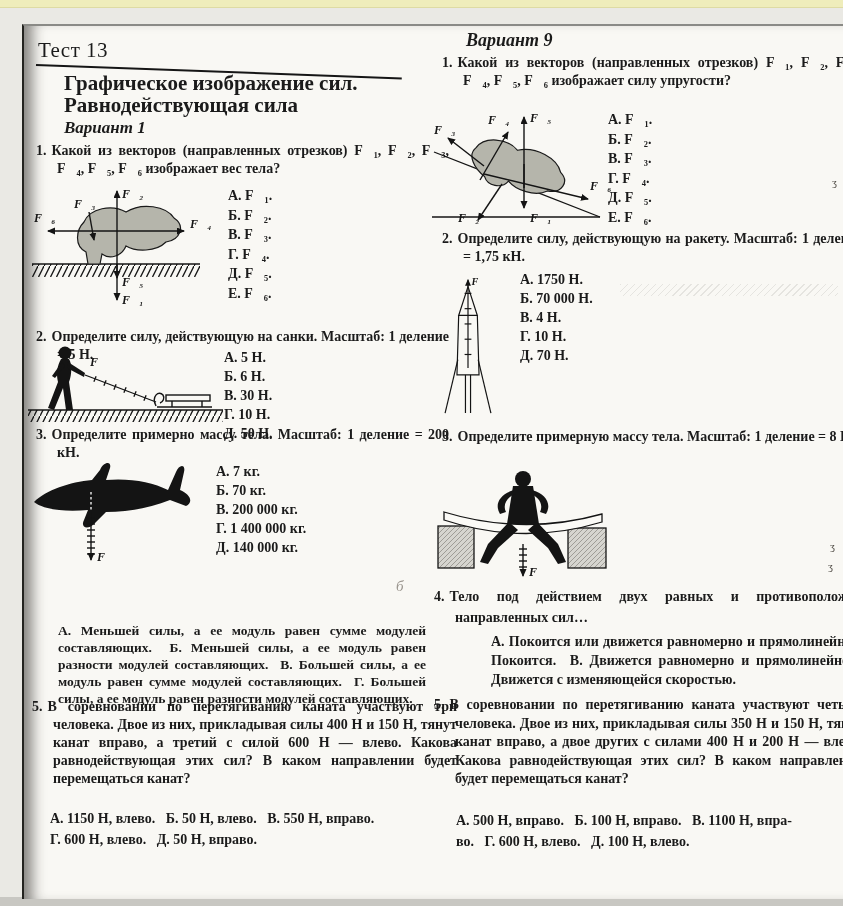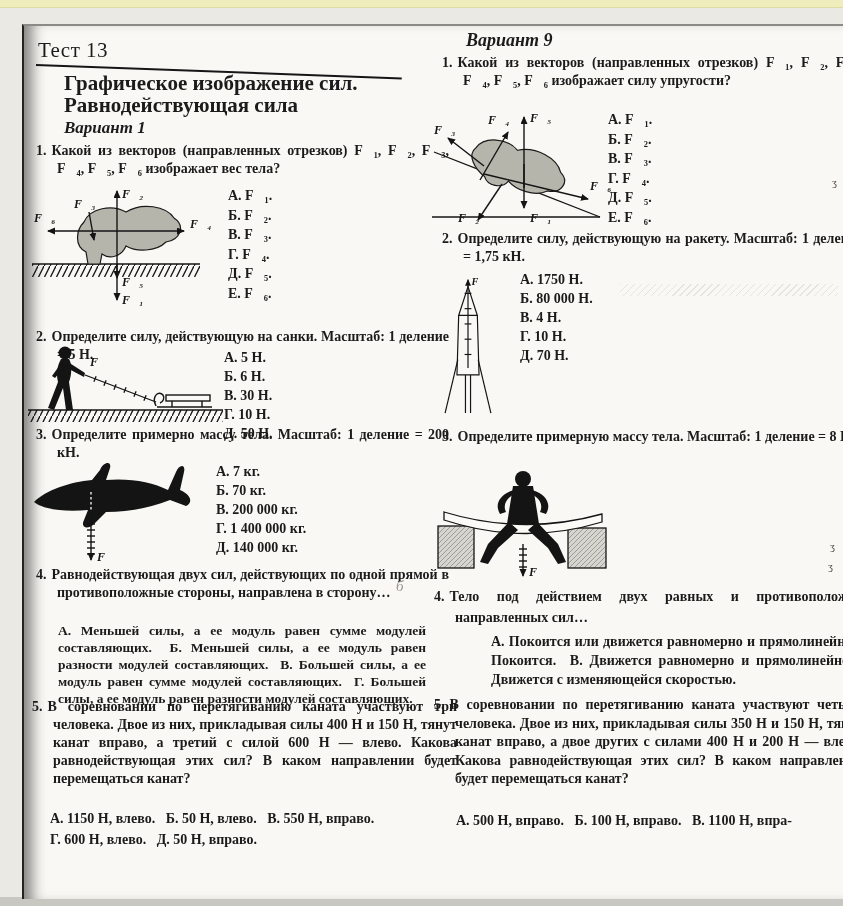--- a/index.html
+++ b/index.html
@@ -170,23 +170,20 @@
     </svg>
 
     <div class="blk ans-list lh19" style="top:436px;left:188px;">
       <div>А. 7 кг.</div>
       <div>Б. 70 кг.</div>
       <div>В. 200 000 кг.</div>
       <div>Г. 1 400 000 кг.</div>
       <div>Д. 140 000 кг.</div>
     </div>
 
-    <div class="blk q" style="top:540px;left:8px;width:392px;">
-      <span class="qn">4.</span><span>Равнодействующая двух сил, действующих по одной прямой в противоположные стороны, направлена в сторону…</span>
-    </div>
     <div class="blk para" style="top:596px;left:30px;width:368px;">А. Меньшей силы, а ее модуль равен сумме модулей составляющих.&nbsp; Б. Меньшей силы, а ее модуль равен разности модулей составляющих.&nbsp; В. Большей силы, а ее модуль равен сумме модулей составляющих.&nbsp; Г. Большей силы, а ее модуль равен разности модулей составляющих.</div>
 
     <div class="blk q" style="top:672px;left:4px;width:404px;line-height:18px;">
       <span class="qn">5.</span><span>В соревновании по перетягиванию каната участвуют три человека. Двое из них, прикладывая силы 400 Н и 150 Н, тянут канат вправо, а третий с силой 600 Н — влево. Какова равнодействующая этих сил? В каком направлении будет перемещаться канат?</span>
     </div>
     <div class="blk" style="top:782px;left:22px;width:382px;">
       <div class="ansline">А. 1150 Н, влево.&nbsp;&nbsp; Б. 50 Н, влево.&nbsp;&nbsp; В. 550 Н, вправо.</div>
       <div class="ansline">Г. 600 Н, влево.&nbsp;&nbsp; Д. 50 Н, вправо.</div>
     </div>
   </div>
@@ -249,21 +246,21 @@
         <line x1="29" y1="40" x2="37" y2="40"></line>
         <line x1="29" y1="58" x2="37" y2="58"></line>
         <line x1="29" y1="76" x2="37" y2="76"></line>
         <line x1="29" y1="94" x2="37" y2="94"></line>
       </g>
       <text class="flabel" x="37" y="12">F⃗</text>
     </svg>
 
     <div class="blk ans-list lh19" style="top:244px;left:64px;margin-left:24px;">
       <div>А. 1750 Н.</div>
-      <div>Б. 80 000 Н.</div>
+      <div>Б. 70 000 Н.</div>
       <div>В. 4 Н.</div>
       <div>Г. 10 Н.</div>
       <div>Д. 70 Н.</div>
     </div>
 
     <div class="blk ghost" style="top:258px;left:188px;width:218px;height:12px;"></div>
 
     <div class="blk q" style="top:402px;left:10px;width:400px;">
       <span class="qn">3.</span><span>Определите примерную массу тела. Масштаб: 1 деление = 8 Н.</span>
     </div>
@@ -294,20 +291,21 @@
     <div class="blk q" style="top:560px;left:2px;width:408px;line-height:21px;">
       <span class="qn">4.</span><span>Тело под действием двух равных и противоположно направленных сил…</span>
     </div>
     <div class="blk para" style="top:606px;left:24px;width:386px;font-size:14px;line-height:19px;margin-left:35px;">А. Покоится или движется равномерно и прямолинейно.&nbsp; Б. Покоится.&nbsp; В. Движется равномерно и прямолинейно.&nbsp; Г. Движется с изменяющейся скоростью.</div>
 
     <div class="blk q" style="top:670px;left:2px;width:408px;line-height:18.5px;">
       <span class="qn">5.</span><span>В соревновании по перетягиванию каната участвуют четыре человека. Двое из них, прикладывая силы 350 Н и 150 Н, тянут канат вправо, а двое других с силами 400 Н и 200 Н — влево. Какова равнодействующая этих сил? В каком направлении будет перемещаться канат?</span>
     </div>
     <div class="blk" style="top:784px;left:24px;width:388px;">
       <div class="ansline">А. 500 Н, вправо.&nbsp;&nbsp; Б. 100 Н, вправо.&nbsp;&nbsp; В. 1100 Н, впра-</div>
+      <div class="ansline">во.&nbsp;&nbsp; Г. 600 Н, влево.&nbsp;&nbsp; Д. 100 Н, влево.</div>
     </div>
   </div>
 </div>
 
 <div class="pencil" style="left:396px;top:578px;">б</div>
 <div class="edge-mark" style="left:832px;top:176px;">ʒ</div>
 <div class="edge-mark" style="left:830px;top:540px;">ʒ</div>
 <div class="edge-mark" style="left:828px;top:560px;">ʒ</div>
 
 </body></html>

